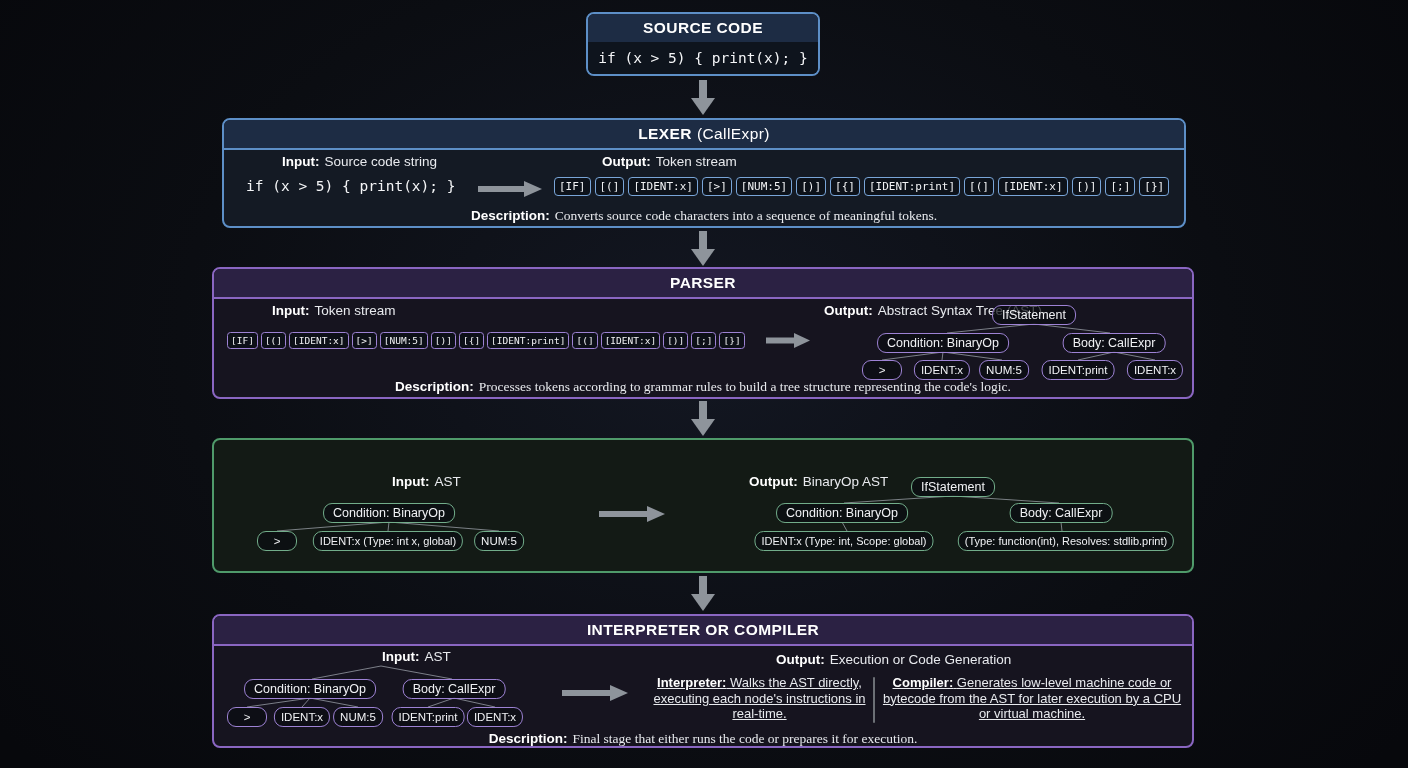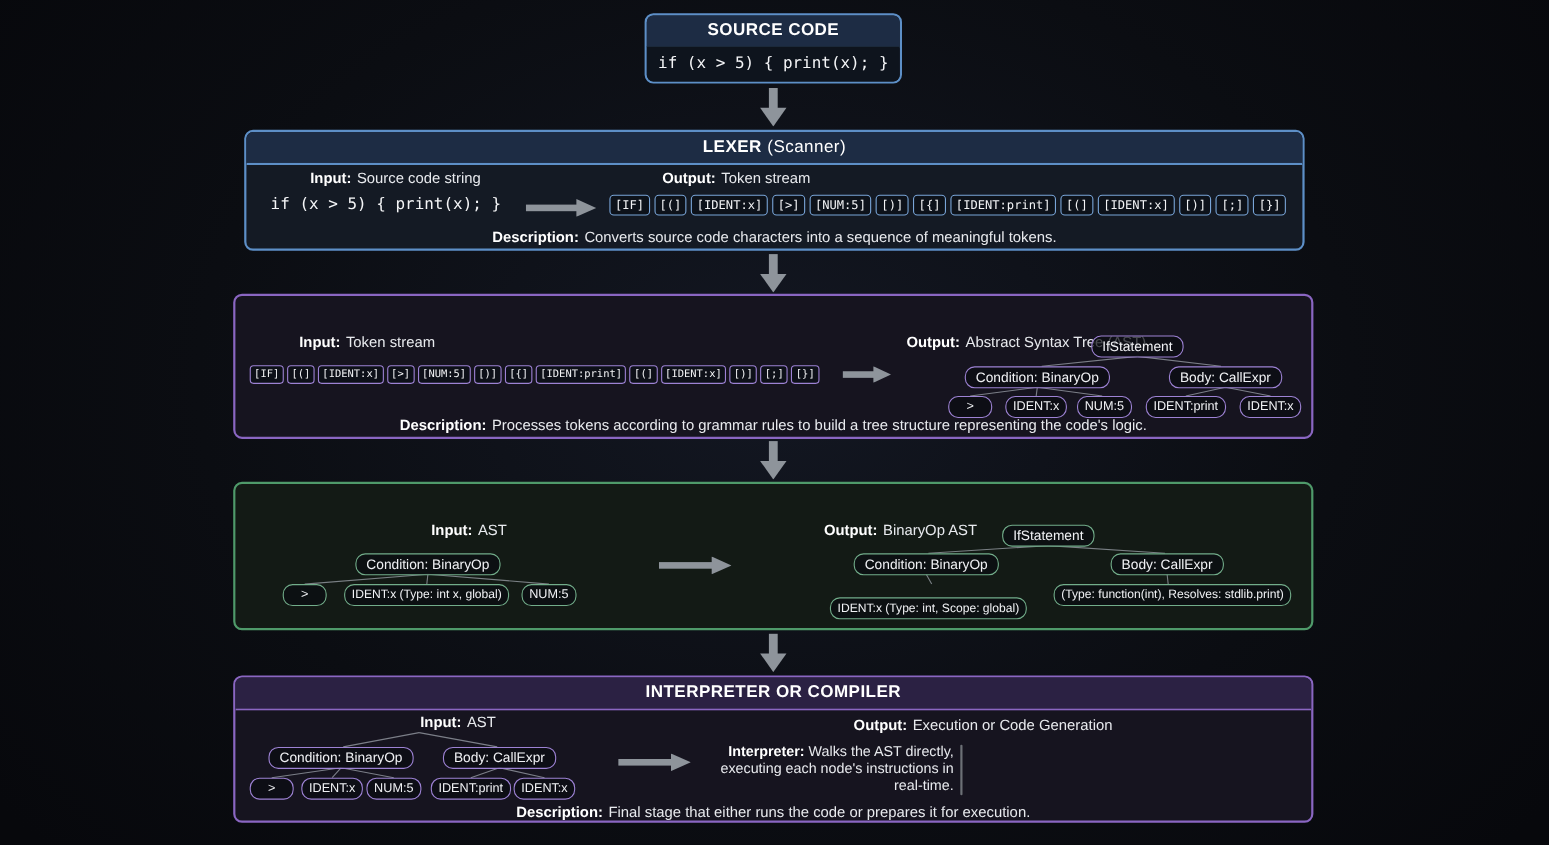--- a/index.html
+++ b/index.html
@@ -20,21 +20,21 @@
   .purple{border-color:#8a66c2;background:#16141f;}
   .purple .hdr{border-color:#8a66c2;background:#2b2143;}
   .green{border-color:#4f9a6a;background:#131a15;}
   .green .hdr{border-color:#4f9a6a;background:#1d3629;}
 
   .lbl{position:absolute;font-size:13.5px;white-space:nowrap;color:#fff;margin-left:40px;}
   .lbl b{font-weight:bold;}
   .lbl span{font-weight:normal;margin-left:5px;color:#e8eaee;}
   .desc{position:absolute;left:0;right:0;text-align:center;font-size:13.5px;white-space:nowrap;color:#e8eaee;}
   .desc b{color:#fff;}
-  .desc span{margin-left:5px;}
+  .desc span{margin-left:5px;font-family:Liberation Serif, serif;}
 
   .code{font-family:"DejaVu Sans Mono", monospace;color:#f4f5f7;}
   .srcbody{position:absolute;left:0;right:0;top:28px;bottom:0;background:#0e141d;
     border-radius:0 0 6px 6px;text-align:center;line-height:33px;font-size:14.5px;}
   .lexcode{position:absolute;font-size:14.5px;white-space:pre;}
 
   .tokrow{position:absolute;display:flex;gap:4px;align-items:center;}
   .tok{
     display:inline-block;border:1.5px solid #79a5d8;border-radius:4px;background:rgba(9,13,20,.6);
     font-family:"DejaVu Sans Mono", monospace;font-size:11px;line-height:15px;padding:1px 4px;
@@ -51,41 +51,41 @@
   .node.leaf{font-size:11.5px;padding:1px 6px;}
   .node.sm{font-size:11px;padding:1px 6px;}
   .node.op{min-width:40px;}
   .bn{border-color:#9d82d4;}
   .gn{border-color:#72ad8a;}
 
   svg.lines{position:absolute;left:0;top:0;pointer-events:none;}
   svg.lines line{stroke:#a6adb5;stroke-opacity:.7;stroke-width:1;}
 
   .varrow,.harrow{position:absolute;}
-  .para{position:absolute;font-size:13px;line-height:15.5px;text-align:right;color:#e8eaee;}
+  .para{position:absolute;font-size:13px;line-height:15.5px;text-align:center;color:#e8eaee;text-decoration:underline;}
   .para b{color:#fff;}
   .vdiv{position:absolute;width:2px;background:#6c7076;border-radius:1px;}
 </style>
 </head>
 <body>
 
 <div class="canvas">
 
   <section class="stage blue" style="left:586px;top:12px;width:234px;height:64px;">
     <div class="hdr">SOURCE CODE</div>
     <div class="srcbody code">if (x &gt; 5) { print(x); }</div>
   </section>
 
   <svg class="varrow" style="left:690px;top:80px;" width="26" height="35" viewBox="0 0 26 35">
     <rect x="9" y="0" width="8" height="19" fill="#8e949b"></rect>
       <polygon points="1,18 25,18 13,35" fill="#8e949b"></polygon>
   </svg>
 
   <section class="stage blue" style="left:222px;top:118px;width:964px;height:110px;">
-    <div class="hdr"><b>LEXER</b><span class="sub">(Scanner)</span></div>
+    <div class="hdr"><b>LEXER</b><span class="sub">(CallExpr)</span></div>
     <div class="lbl" style="left:18px;top:34px;"><b>Input:</b><span>Source code string</span></div>
     <div class="lexcode code" style="left:22px;top:58px;">if (x &gt; 5) { print(x); }</div>
     <svg class="harrow" style="left:254px;top:61px;" width="64" height="16" viewBox="0 0 64 16">
       <rect x="0" y="5" width="47" height="6" fill="#8e949b"></rect>
         <polygon points="46,0 64,8 46,16" fill="#8e949b"></polygon>
     </svg>
     <div class="lbl" style="left:338px;top:34px;"><b>Output:</b><span>Token stream</span></div>
     <div class="tokrow" style="left:330px;top:57px;">
         <span class="tok">[IF]</span>
         <span class="tok">[(]</span>
@@ -112,20 +112,21 @@
   <section class="stage purple" style="left:212px;top:267px;width:982px;height:132px;">
     <svg class="lines" width="978" height="128" viewBox="0 0 978 128">
       <line x1="820" y1="55" x2="733" y2="64"></line>
         <line x1="820" y1="55" x2="896" y2="64"></line>
       <line x1="729" y1="83" x2="668" y2="91"></line>
         <line x1="729" y1="83" x2="728" y2="91"></line>
         <line x1="729" y1="83" x2="788" y2="91"></line>
       <line x1="900" y1="83" x2="864" y2="91"></line>
         <line x1="900" y1="83" x2="941" y2="91"></line>
     </svg>
+    <div class="hdr">PARSER</div>
     <div class="lbl" style="left:18px;top:34px;"><b>Input:</b><span>Token stream</span></div>
     <div class="tokrow sm" style="left:13px;top:63px;">
         <span class="tok">[IF]</span>
         <span class="tok">[(]</span>
         <span class="tok">[IDENT:x]</span>
         <span class="tok">[&gt;]</span>
         <span class="tok">[NUM:5]</span>
         <span class="tok">[)]</span>
         <span class="tok">[{]</span>
         <span class="tok">[IDENT:print]</span>
@@ -172,21 +173,21 @@
     <div class="node gn sm" style="left:174px;top:91px;">IDENT:x (Type: int x, global)</div>
     <div class="node gn leaf" style="left:285px;top:91px;">NUM:5</div>
     <svg class="harrow" style="left:385px;top:66px;" width="66" height="16" viewBox="0 0 66 16">
       <rect x="0" y="5" width="49" height="6" fill="#8e949b"></rect>
         <polygon points="48,0 66,8 48,16" fill="#8e949b"></polygon>
     </svg>
     <div class="lbl" style="left:495px;top:34px;"><b>Output:</b><span>BinaryOp AST</span></div>
     <div class="node gn" style="left:739px;top:37px;">IfStatement</div>
     <div class="node gn" style="left:628px;top:63px;">Condition: BinaryOp</div>
     <div class="node gn" style="left:847px;top:63px;">Body: CallExpr</div>
-    <div class="node gn sm" style="left:630px;top:103px;">IDENT:x (Type: int, Scope: global)</div>
+    <div class="node gn sm" style="left:630px;top:91px;">IDENT:x (Type: int, Scope: global)</div>
     <div class="node gn sm" style="left:852px;top:91px;">(Type: function(int), Resolves: stdlib.print)</div>
   </section>
 
   <svg class="varrow" style="left:690px;top:576px;" width="26" height="35" viewBox="0 0 26 35">
     <rect x="9" y="0" width="8" height="19" fill="#8e949b"></rect>
       <polygon points="1,18 25,18 13,35" fill="#8e949b"></polygon>
   </svg>
 
   <section class="stage purple" style="left:212px;top:614px;width:982px;height:134px;">
     <svg class="lines" width="978" height="130" viewBox="0 0 978 130">
@@ -207,16 +208,17 @@
     <div class="node bn leaf" style="left:144px;top:91px;">NUM:5</div>
     <div class="node bn leaf" style="left:214px;top:91px;">IDENT:print</div>
     <div class="node bn leaf" style="left:281px;top:91px;">IDENT:x</div>
     <svg class="harrow" style="left:348px;top:69px;" width="66" height="16" viewBox="0 0 66 16">
       <rect x="0" y="5" width="49" height="6" fill="#8e949b"></rect>
         <polygon points="48,0 66,8 48,16" fill="#8e949b"></polygon>
     </svg>
     <div class="lbl" style="left:522px;top:36px;"><b>Output:</b><span>Execution or Code Generation</span></div>
     <div class="para" style="left:438px;top:59px;width:215px;"><b>Interpreter:</b> <span>Walks the AST directly, executing each node's instructions in real-time.</span></div>
     <div class="vdiv" style="left:659px;top:61px;height:46px;"></div>
+    <div class="para" style="left:668px;top:59px;width:300px;"><b>Compiler:</b> <span>Generates low-level machine code or bytecode from the AST for later execution by a CPU or virtual machine.</span></div>
     <div class="desc" style="top:115px;"><b>Description:</b><span>Final stage that either runs the code or prepares it for execution.</span></div>
   </section>
 
 </div>
 
 </body></html>

